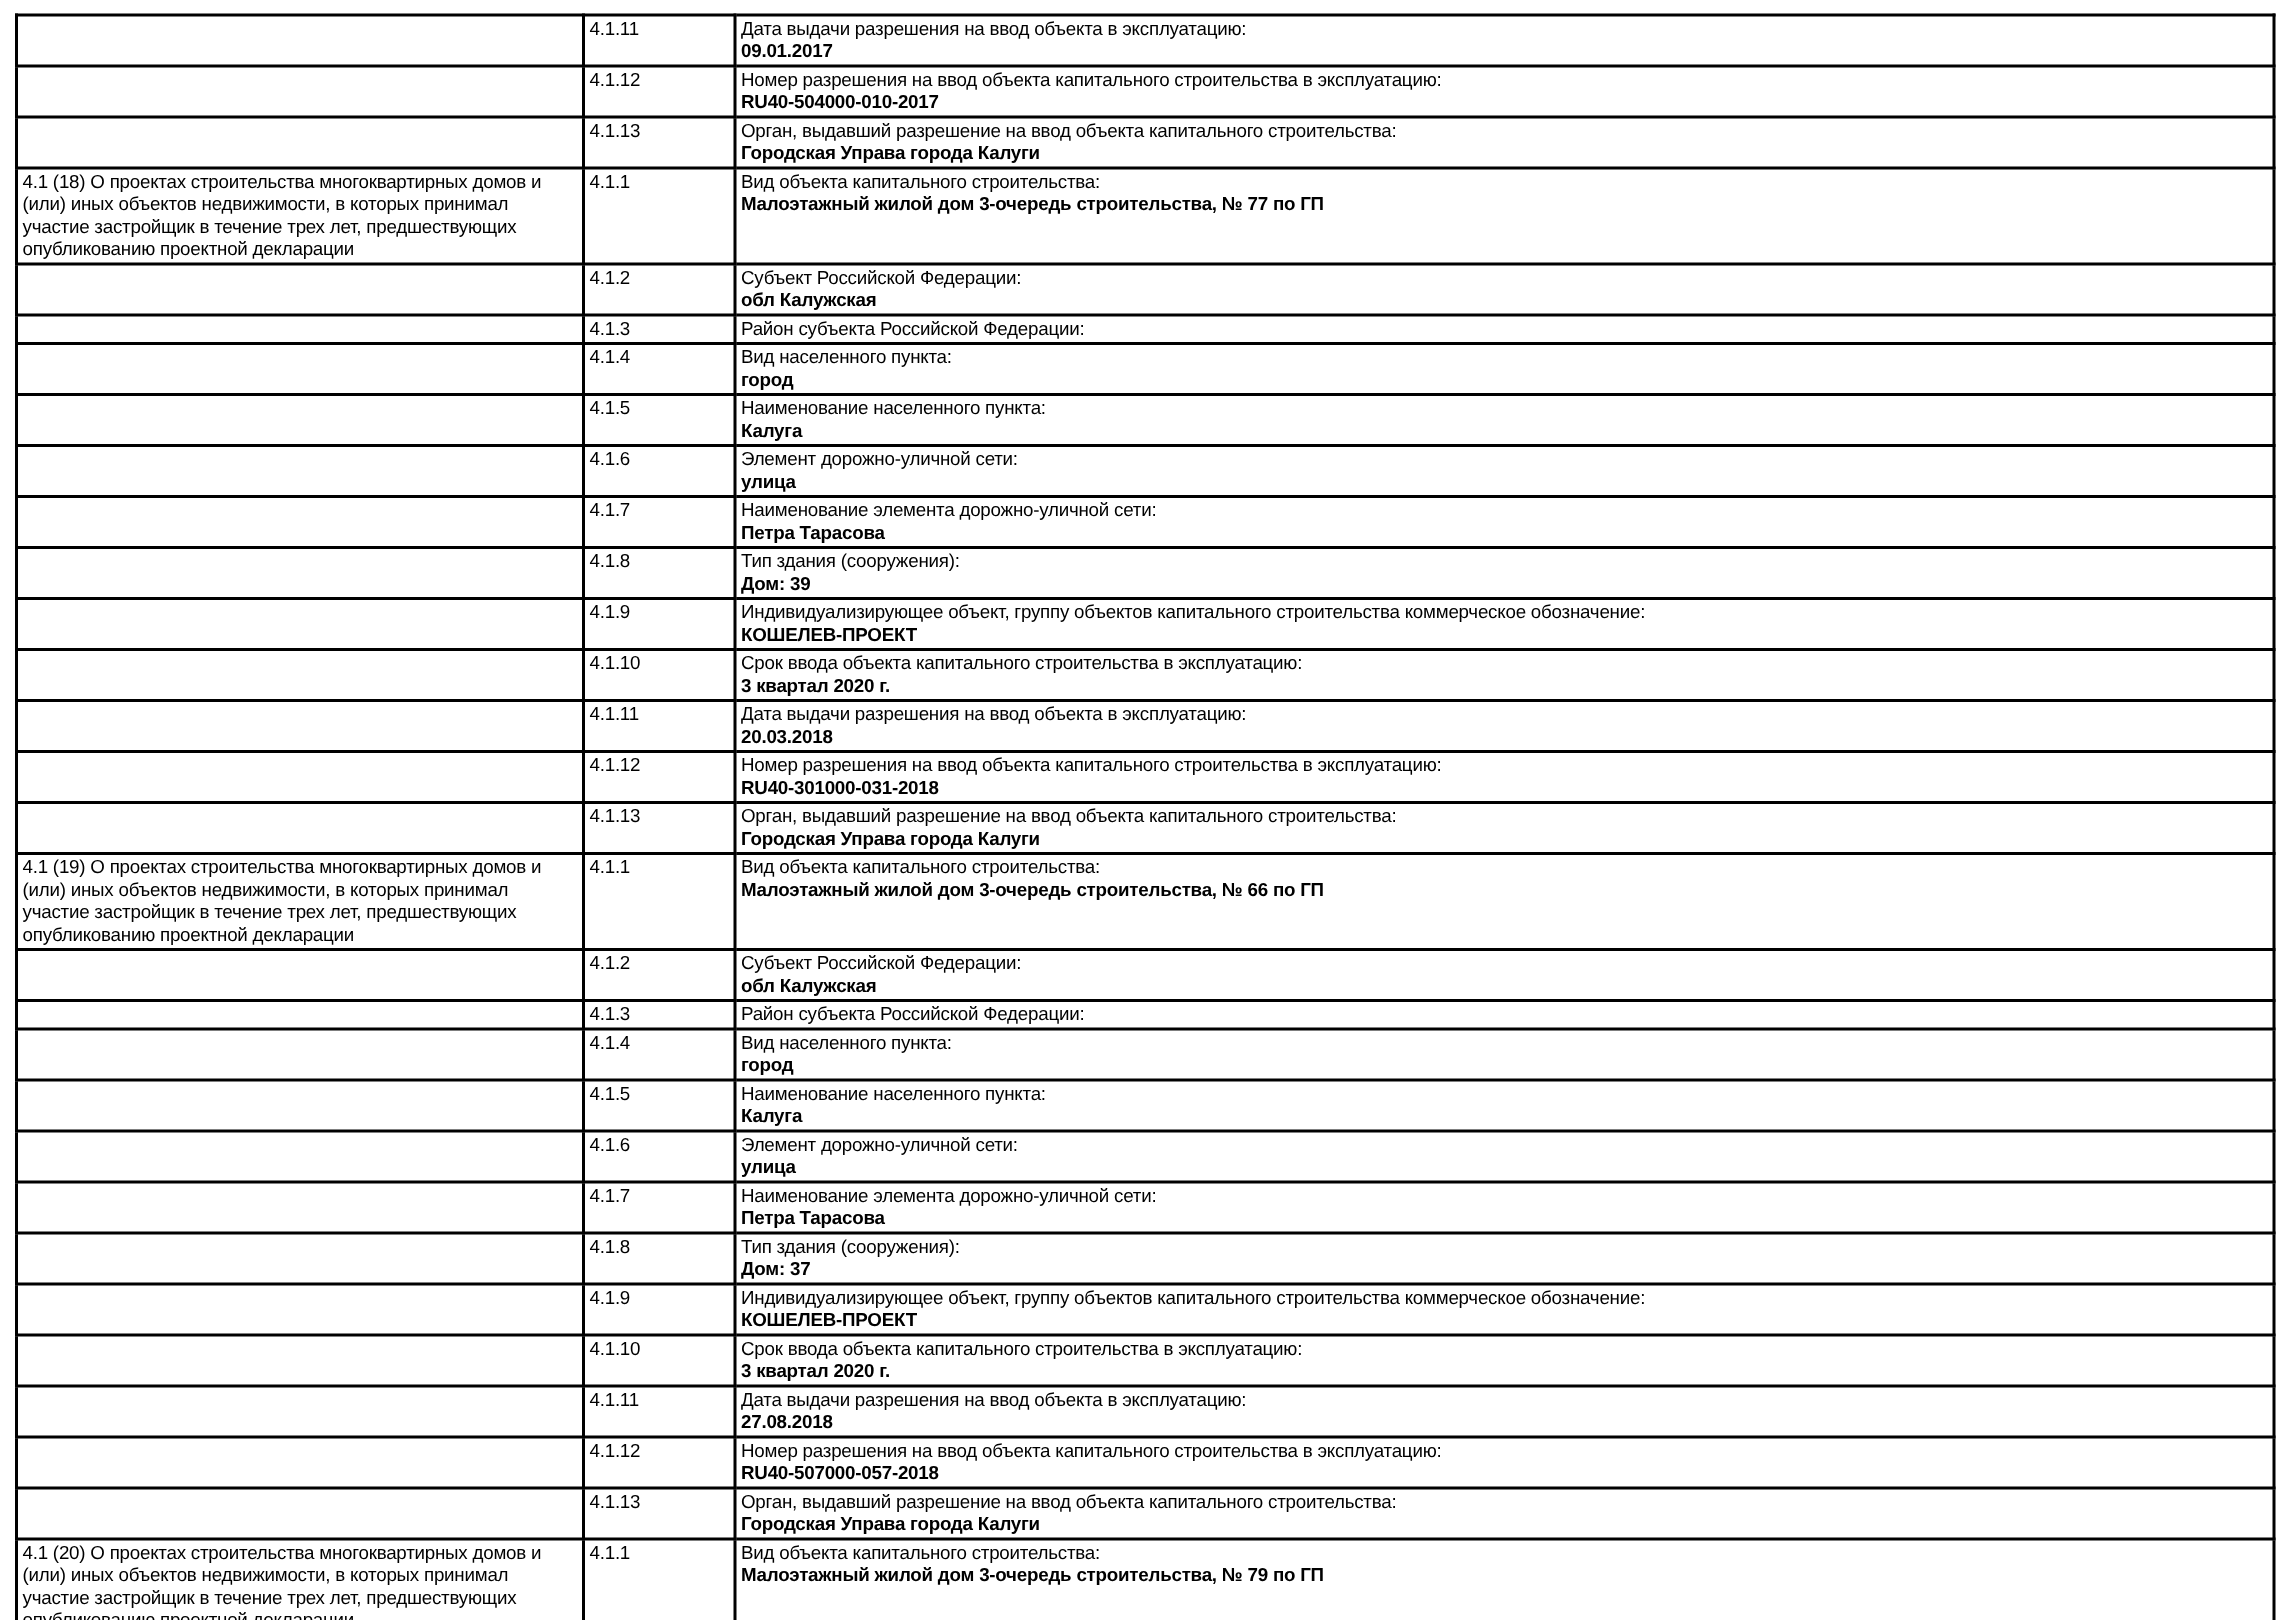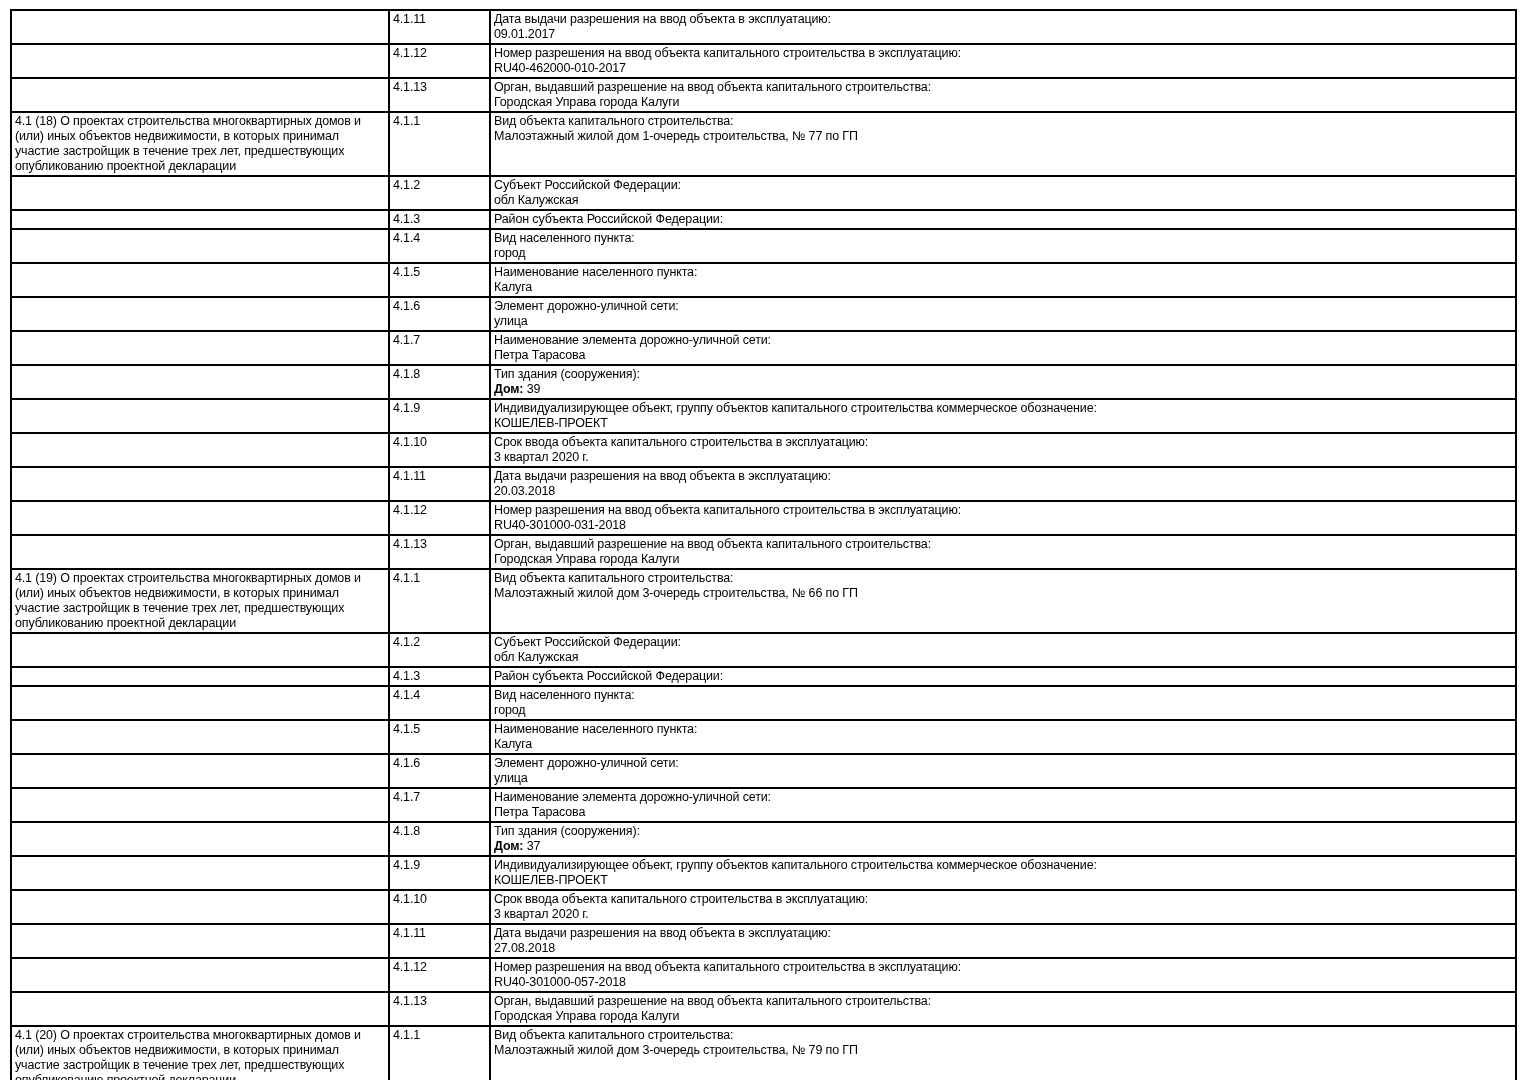--- a/index.html
+++ b/index.html
@@ -32,21 +32,21 @@
   col.c-desc { width: 378px; }
   col.c-num  { width: 101px; }
   col.c-field{ width: 1026px; }
   tr.r-data    { height: 33px; margin-left: 12px; }
   tr.r-single  { height: 19px; }
   tr.r-section { height: 64px; padding-left: 37px; }
   td.num-cell {
     vertical-align: middle;
   }
   .field-label { font-weight: normal; }
-  .field-value { font-weight: normal; }
+  .field-value { font-weight: bold; }
   .value-prefix { font-weight: bold; text-align: right; }
   .section-desc { font-weight: normal; }
 </style>
 </head>
 <body>
 
 <div class="doc">
   <table class="decl">
     <colgroup>
       <col class="c-desc">
@@ -60,39 +60,39 @@
           <td>
             <div class="field-label">Дата выдачи разрешения на ввод объекта в эксплуатацию:</div>
             <div><span class="field-value">09.01.2017</span></div>
           </td>
         </tr>
         <tr class="r-data">
           <td></td>
           <td class="num-cell">4.1.12</td>
           <td>
             <div class="field-label">Номер разрешения на ввод объекта капитального строительства в эксплуатацию:</div>
-            <div><span class="field-value">RU40-462000-010-2017</span></div>
+            <div><span class="field-value">RU40-504000-010-2017</span></div>
           </td>
         </tr>
         <tr class="r-data">
           <td></td>
           <td class="num-cell">4.1.13</td>
           <td>
             <div class="field-label">Орган, выдавший разрешение на ввод объекта капитального строительства:</div>
             <div><span class="field-value">Городская Управа города Калуги</span></div>
           </td>
         </tr>
         <tr class="r-section">
           <td>
             <div class="section-desc">4.1 (18) О проектах строительства многоквартирных домов и (или) иных объектов недвижимости, в которых принимал участие застройщик в течение трех лет, предшествующих опубликованию проектной декларации</div>
           </td>
           <td class="num-cell">4.1.1</td>
           <td>
             <div class="field-label">Вид объекта капитального строительства:</div>
-            <div><span class="field-value">Малоэтажный жилой дом 1-очередь строительства, № 77 по ГП</span></div>
+            <div><span class="field-value">Малоэтажный жилой дом 3-очередь строительства, № 77 по ГП</span></div>
           </td>
         </tr>
         <tr class="r-data">
           <td></td>
           <td class="num-cell">4.1.2</td>
           <td>
             <div class="field-label">Субъект Российской Федерации:</div>
             <div><span class="field-value">обл Калужская</span></div>
           </td>
         </tr>
@@ -270,21 +270,21 @@
           <td>
             <div class="field-label">Дата выдачи разрешения на ввод объекта в эксплуатацию:</div>
             <div><span class="field-value">27.08.2018</span></div>
           </td>
         </tr>
         <tr class="r-data">
           <td></td>
           <td class="num-cell">4.1.12</td>
           <td>
             <div class="field-label">Номер разрешения на ввод объекта капитального строительства в эксплуатацию:</div>
-            <div><span class="field-value">RU40-301000-057-2018</span></div>
+            <div><span class="field-value">RU40-507000-057-2018</span></div>
           </td>
         </tr>
         <tr class="r-data">
           <td></td>
           <td class="num-cell">4.1.13</td>
           <td>
             <div class="field-label">Орган, выдавший разрешение на ввод объекта капитального строительства:</div>
             <div><span class="field-value">Городская Управа города Калуги</span></div>
           </td>
         </tr>

